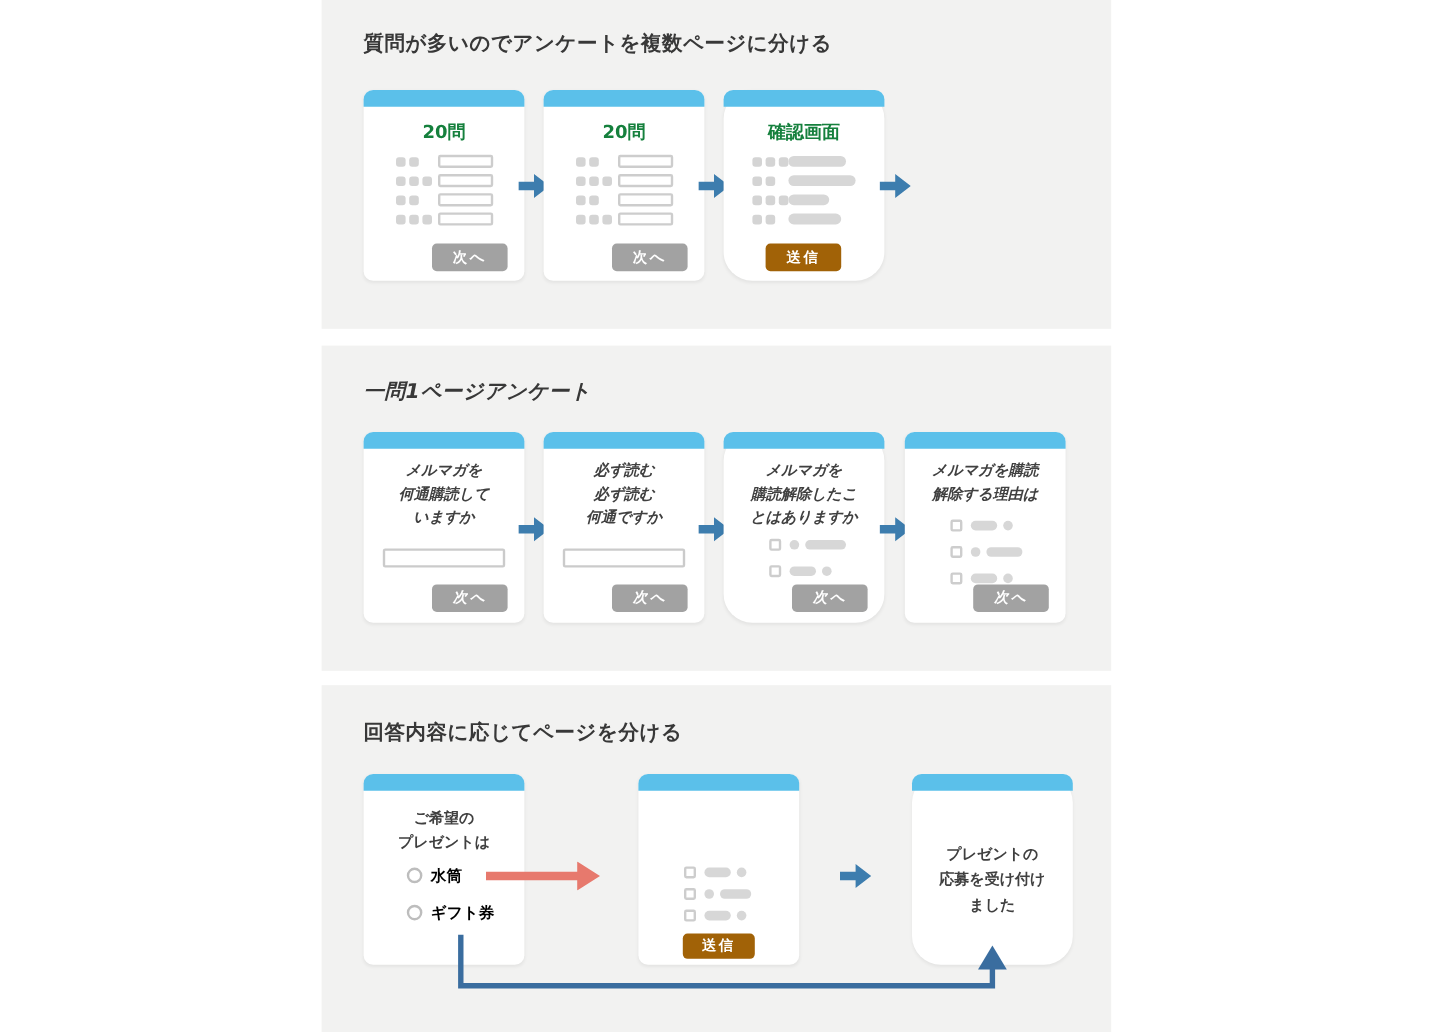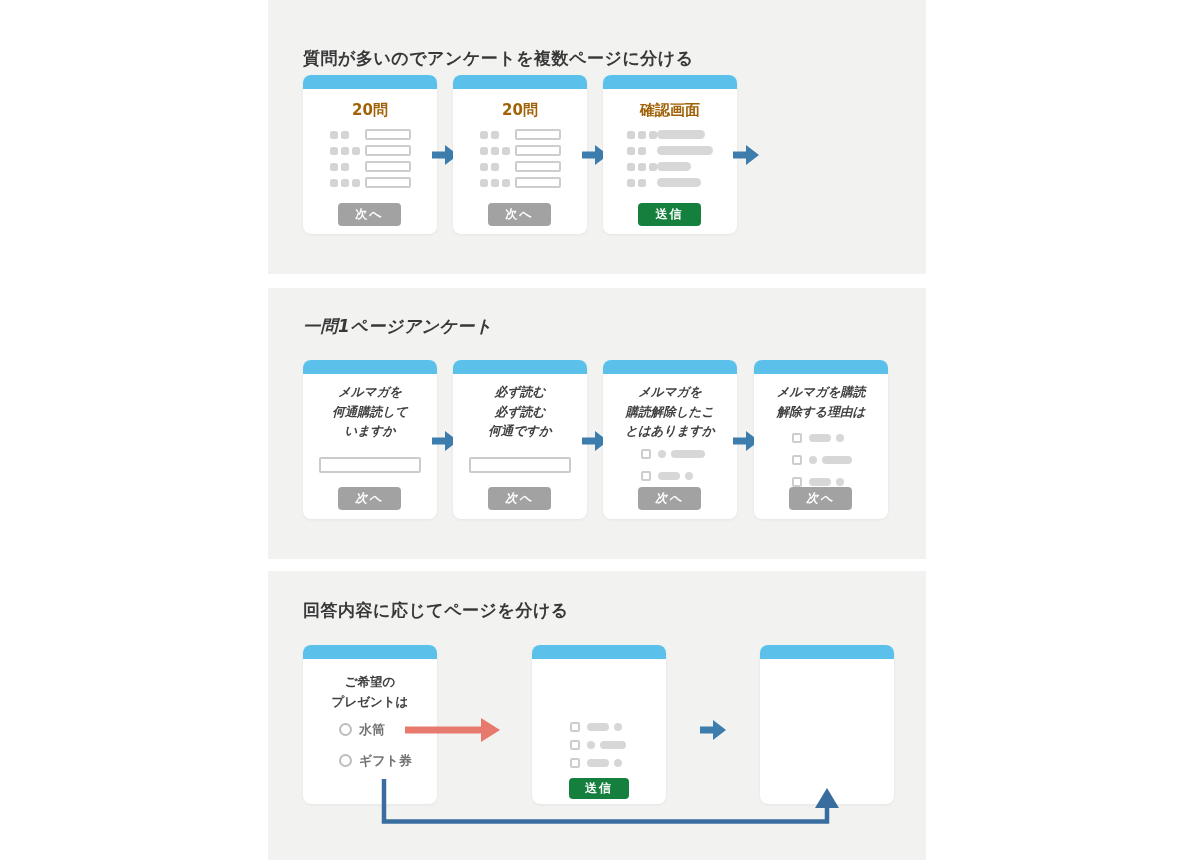--- a/index.html
+++ b/index.html
@@ -6,36 +6,36 @@
   body{
     width:1200px;height:860px;position:relative;background:#ffffff;
     font-family:"DejaVu Sans","Liberation Sans",sans-serif;overflow:hidden;
     -webkit-font-smoothing:antialiased;
   }
   .sec{position:absolute;left:268px;width:658px;background:#f2f2f1;}
   #sec1{top:0;height:274px;}
   #sec2{top:288px;height:271px;font-style:italic;}
   #sec3{top:571px;height:326px;}
   .sec-title{position:absolute;left:35px;font-size:17px;font-weight:700;color:#383838;letter-spacing:.5px;}
-  #sec1 .sec-title{top:25px;margin-top:22px;}
+  #sec1 .sec-title{top:25px;}
   #sec2 .sec-title{top:27px;}
   #sec3 .sec-title{top:28px;}
 
   .card{position:absolute;width:134px;height:159px;background:#fff;border-radius:8px;
         box-shadow:0 1px 3px rgba(0,0,0,.06);}
   #sec1 .card{top:75px;}
   #sec2 .card{top:72px;}
   #sec3 .card{top:74px;}
-  .cx1{left:35px;}.cx2{left:185px;}.cx3{left:335px;}.cx4{left:486px;}
+  .cx1{left:35px;}.cx2{left:185px;}.cx3{left:335px;border-radius:24px;}.cx4{left:486px;}
   #sec3 .cx2{left:264px;}
   #sec3 .cx3{left:492px;}
   .card-head{position:absolute;top:0;left:0;right:0;height:14px;background:#5bc0ea;border-radius:8px 8px 0 0;}
 
   .card-title{position:absolute;top:26px;left:0;width:100%;text-align:center;
-              font-size:15px;font-weight:700;color:#a16207;}
+              font-size:15px;font-weight:700;color:#15803d;}
   .thanks-title{font-size:12.5px;top:28px;}
   .thanks-headline{position:absolute;top:61px;left:0;width:100%;text-align:center;
                    font-size:16px;font-weight:700;color:#4cb9e9;}
   .thanks-msg{position:absolute;left:0;width:100%;text-align:center;font-size:12px;
               font-weight:600;color:#3f3f3f;}
   .tm1{top:99px;}.tm2{top:119px;}
 
   .q-lines{position:absolute;top:22px;left:0;width:100%;text-align:center;
            font-size:12.5px;font-weight:600;color:#404040;line-height:19.5px;}
   .result-lines{top:56px;line-height:21px;}
@@ -60,28 +60,28 @@
   .mock-dot2{width:8px;height:8px;border-radius:50%;background:#d7d7d7;flex:none;}
   .mock-pill{height:8px;border-radius:4px;background:#d7d7d7;flex:none;}
 
   .q-input{position:absolute;top:97px;left:16px;width:102px;height:16px;background:#fff;
            border:2px solid #cbcbcb;border-radius:2px;box-sizing:border-box;}
 
   .btn{position:absolute;left:35px;width:63px;height:23px;border-radius:4px;color:#fff;
        font-size:12px;font-weight:700;text-align:center;line-height:23px;letter-spacing:2px;cursor:default;}
   #sec1 .btn{top:128px;}
   #sec2 .btn{top:127px;}
-  .btn-gray{background:#a2a2a2;}
-  .btn-red{background:#15803d;}
+  .btn-gray{background:#a2a2a2;margin-left:22px;}
+  .btn-red{background:#a16207;}
   #sec3 .btn-send{top:133px;left:37px;width:60px;height:21px;line-height:21px;}
 
   .radio-row{position:absolute;left:36px;height:15px;display:flex;align-items:center;gap:7px;}
   .rr1{top:77px;}.rr2{top:108px;}
   .radio-circle{width:13px;height:13px;border:2px solid #bdbdbd;border-radius:50%;box-sizing:border-box;background:#fff;flex:none;}
-  .radio-label{font-size:13px;font-weight:600;color:#737373;white-space:nowrap;}
+  .radio-label{font-size:13px;font-weight:600;color:#000000;white-space:nowrap;}
 
   .arrow{position:absolute;width:26px;height:22px;}
   #sec1 .a1,#sec2 .a1{left:164px;}
   #sec1 .a2,#sec2 .a2{left:314px;}
   #sec1 .a3,#sec2 .a3{left:465px;}
   #sec1 .arrow{top:144px;}
   #sec2 .arrow{top:142px;}
   #sec3 .arrow-blue{left:432px;top:148px;}
   #sec3 .arrow-red{left:137px;top:147px;width:95px;height:24px;}
   .connector{position:absolute;left:0;top:0;width:658px;height:289px;pointer-events:none;z-index:3;}
@@ -350,19 +350,24 @@
       </div>
     <div class="btn btn-red btn-send">送信</div>
   </div>
 
   <svg class="arrow arrow-blue" viewBox="0 0 26 22">
       <polygon points="0,7.5 13,7.5 13,1 26,11 13,21 13,14.5 0,14.5" fill="#3d7dae"></polygon>
     </svg>
 
   <div class="card cx3">
     <div class="card-head"></div>
+    <div class="q-lines result-lines">
+      <div>プレゼントの</div>
+      <div>応募を受け付け</div>
+      <div>ました</div>
+    </div>
   </div>
 
   <svg class="connector" viewBox="0 0 658 289">
     <polyline points="116,208 116,250.5 559,250.5 559,236" fill="none" stroke="#3a6d9f" stroke-width="4.5"></polyline>
     <polygon points="547,237 571,237 559,217" fill="#3a6d9f"></polygon>
   </svg>
 </div>
 
 </body></html>

